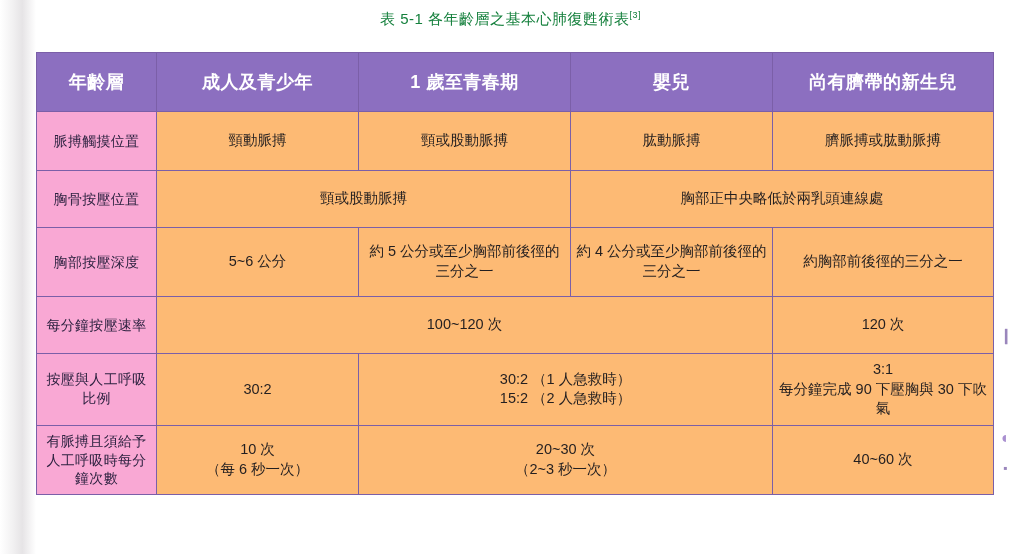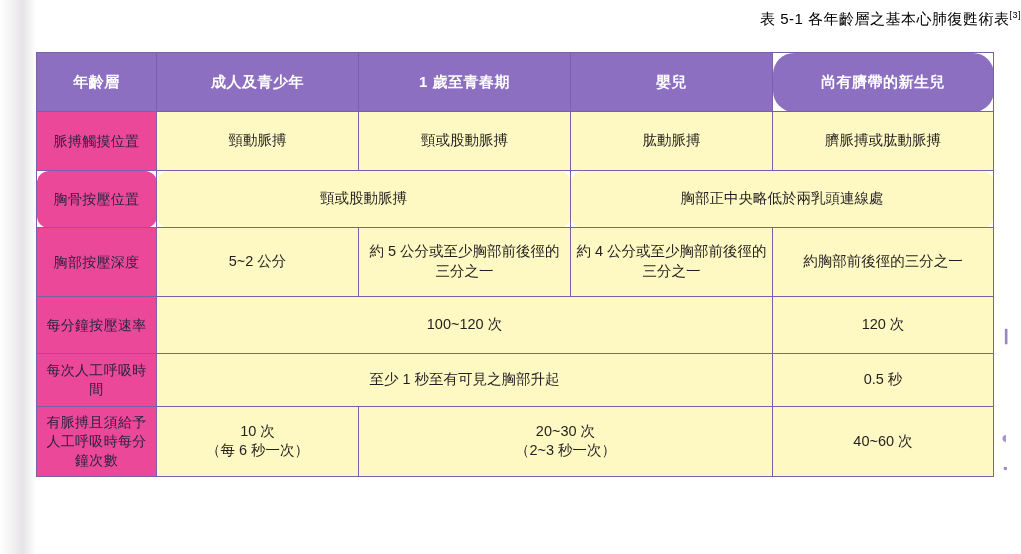--- a/index.html
+++ b/index.html
@@ -38,23 +38,23 @@
   }
   .mark.m1 { top: 0px; left: 4px; color: #9a86bc; }
   .mark.m2 { top: 100px; left: 0px; color: #a98fd0; font-size: 16px; }
   .mark.m3 { top: 132px; left: 2px; color: #9a86bc; font-size: 12px; }
 
   .caption {
     position: absolute;
     top: 10px;
     left: 0;
     width: 1021px;
-    text-align: right;
+    text-align: center;
     font-size: 15px;
-    color: #000000;
+    color: #15803d;
     letter-spacing: 0.5px;
   }
   .caption sup {
     font-size: 9px;
     vertical-align: super;
   }
 
   .table-wrap {
     position: absolute;
     top: 52px;
@@ -73,47 +73,47 @@
     border: 1px solid #7b5fa8;
     text-align: center;
     vertical-align: middle;
     padding: 6px 4px;
     line-height: 1.35;
   }
   thead th {
     background: #8c6fc0;
     color: #ffffff;
     font-weight: bold;
-    font-size: 15px;
+    font-size: 18px;
     height: 46px;
     letter-spacing: 0.5px;
   }
   td.rowhead {
-    background: #ec4899;
+    background: #f9a8d4;
     color: #2d2240;
     font-size: 14px;
     width: 157px;
     letter-spacing: 0.3px;
   }
   td.cell {
-    background: #fef9c3;
+    background: #fdba74;
   }
   tr.r-pulse td { height: 46px; }
-  tr.r-location td { height: 44px; border-radius: 12px; }
+  tr.r-location td { height: 44px; }
   tr.r-method td { height: 58px; }
   tr.r-depth td { height: 56px; }
   tr.r-rate td { height: 44px; }
   tr.r-ratio td { height: 56px; }
   tr.r-breath td { height: 40px; }
   tr.r-pulsebreath td { height: 50px; }
 
   .col2 { width: 193px; margin-left: 12px; }
   .col3 { width: 203px; }
   .col4 { width: 193px; }
-  .col5 { width: 212px; border-radius: 21px; }
+  .col5 { width: 212px; }
 </style>
 </head>
 <body>
 
 <div class="page-left-strip"></div>
 
 <div class="page-right-marks">
   <span class="mark m1">▎</span>
   <span class="mark m2">◐</span>
   <span class="mark m3">▪</span>
@@ -142,34 +142,35 @@
         <td class="cell">肱動脈搏</td>
         <td class="cell">臍脈搏或肱動脈搏</td>
       </tr>
       <tr class="r-location">
         <td class="rowhead">胸骨按壓位置</td>
         <td class="cell" colspan="2">頸或股動脈搏</td>
         <td class="cell" colspan="2">胸部正中央略低於兩乳頭連線處</td>
       </tr>
       <tr class="r-depth">
         <td class="rowhead">胸部按壓深度</td>
-        <td class="cell">5~2 公分</td>
+        <td class="cell">5~6 公分</td>
         <td class="cell">約 5 公分或至少胸部前後徑的三分之一</td>
         <td class="cell">約 4 公分或至少胸部前後徑的三分之一</td>
         <td class="cell">約胸部前後徑的三分之一</td>
       </tr>
       <tr class="r-rate">
         <td class="rowhead">每分鐘按壓速率</td>
         <td class="cell" colspan="3">100~120 次</td>
         <td class="cell">120 次</td>
       </tr>
-      <tr class="r-breath">
-        <td class="rowhead">每次人工呼吸時間</td>
-        <td class="cell" colspan="3">至少 1 秒至有可見之胸部升起</td>
-        <td class="cell">0.5 秒</td>
+      <tr class="r-ratio">
+        <td class="rowhead">按壓與人工呼吸比例</td>
+        <td class="cell">30:2</td>
+        <td class="cell" colspan="2">30:2 （1 人急救時）<br>15:2 （2 人急救時）</td>
+        <td class="cell">3:1<br>每分鐘完成 90 下壓胸與 30 下吹氣</td>
       </tr>
       <tr class="r-pulsebreath">
         <td class="rowhead">有脈搏且須給予人工呼吸時每分鐘次數</td>
         <td class="cell">10 次<br>（每 6 秒一次）</td>
         <td class="cell" colspan="2">20~30 次<br>（2~3 秒一次）</td>
         <td class="cell">40~60 次</td>
       </tr>
     </tbody>
   </table>
 </div>

